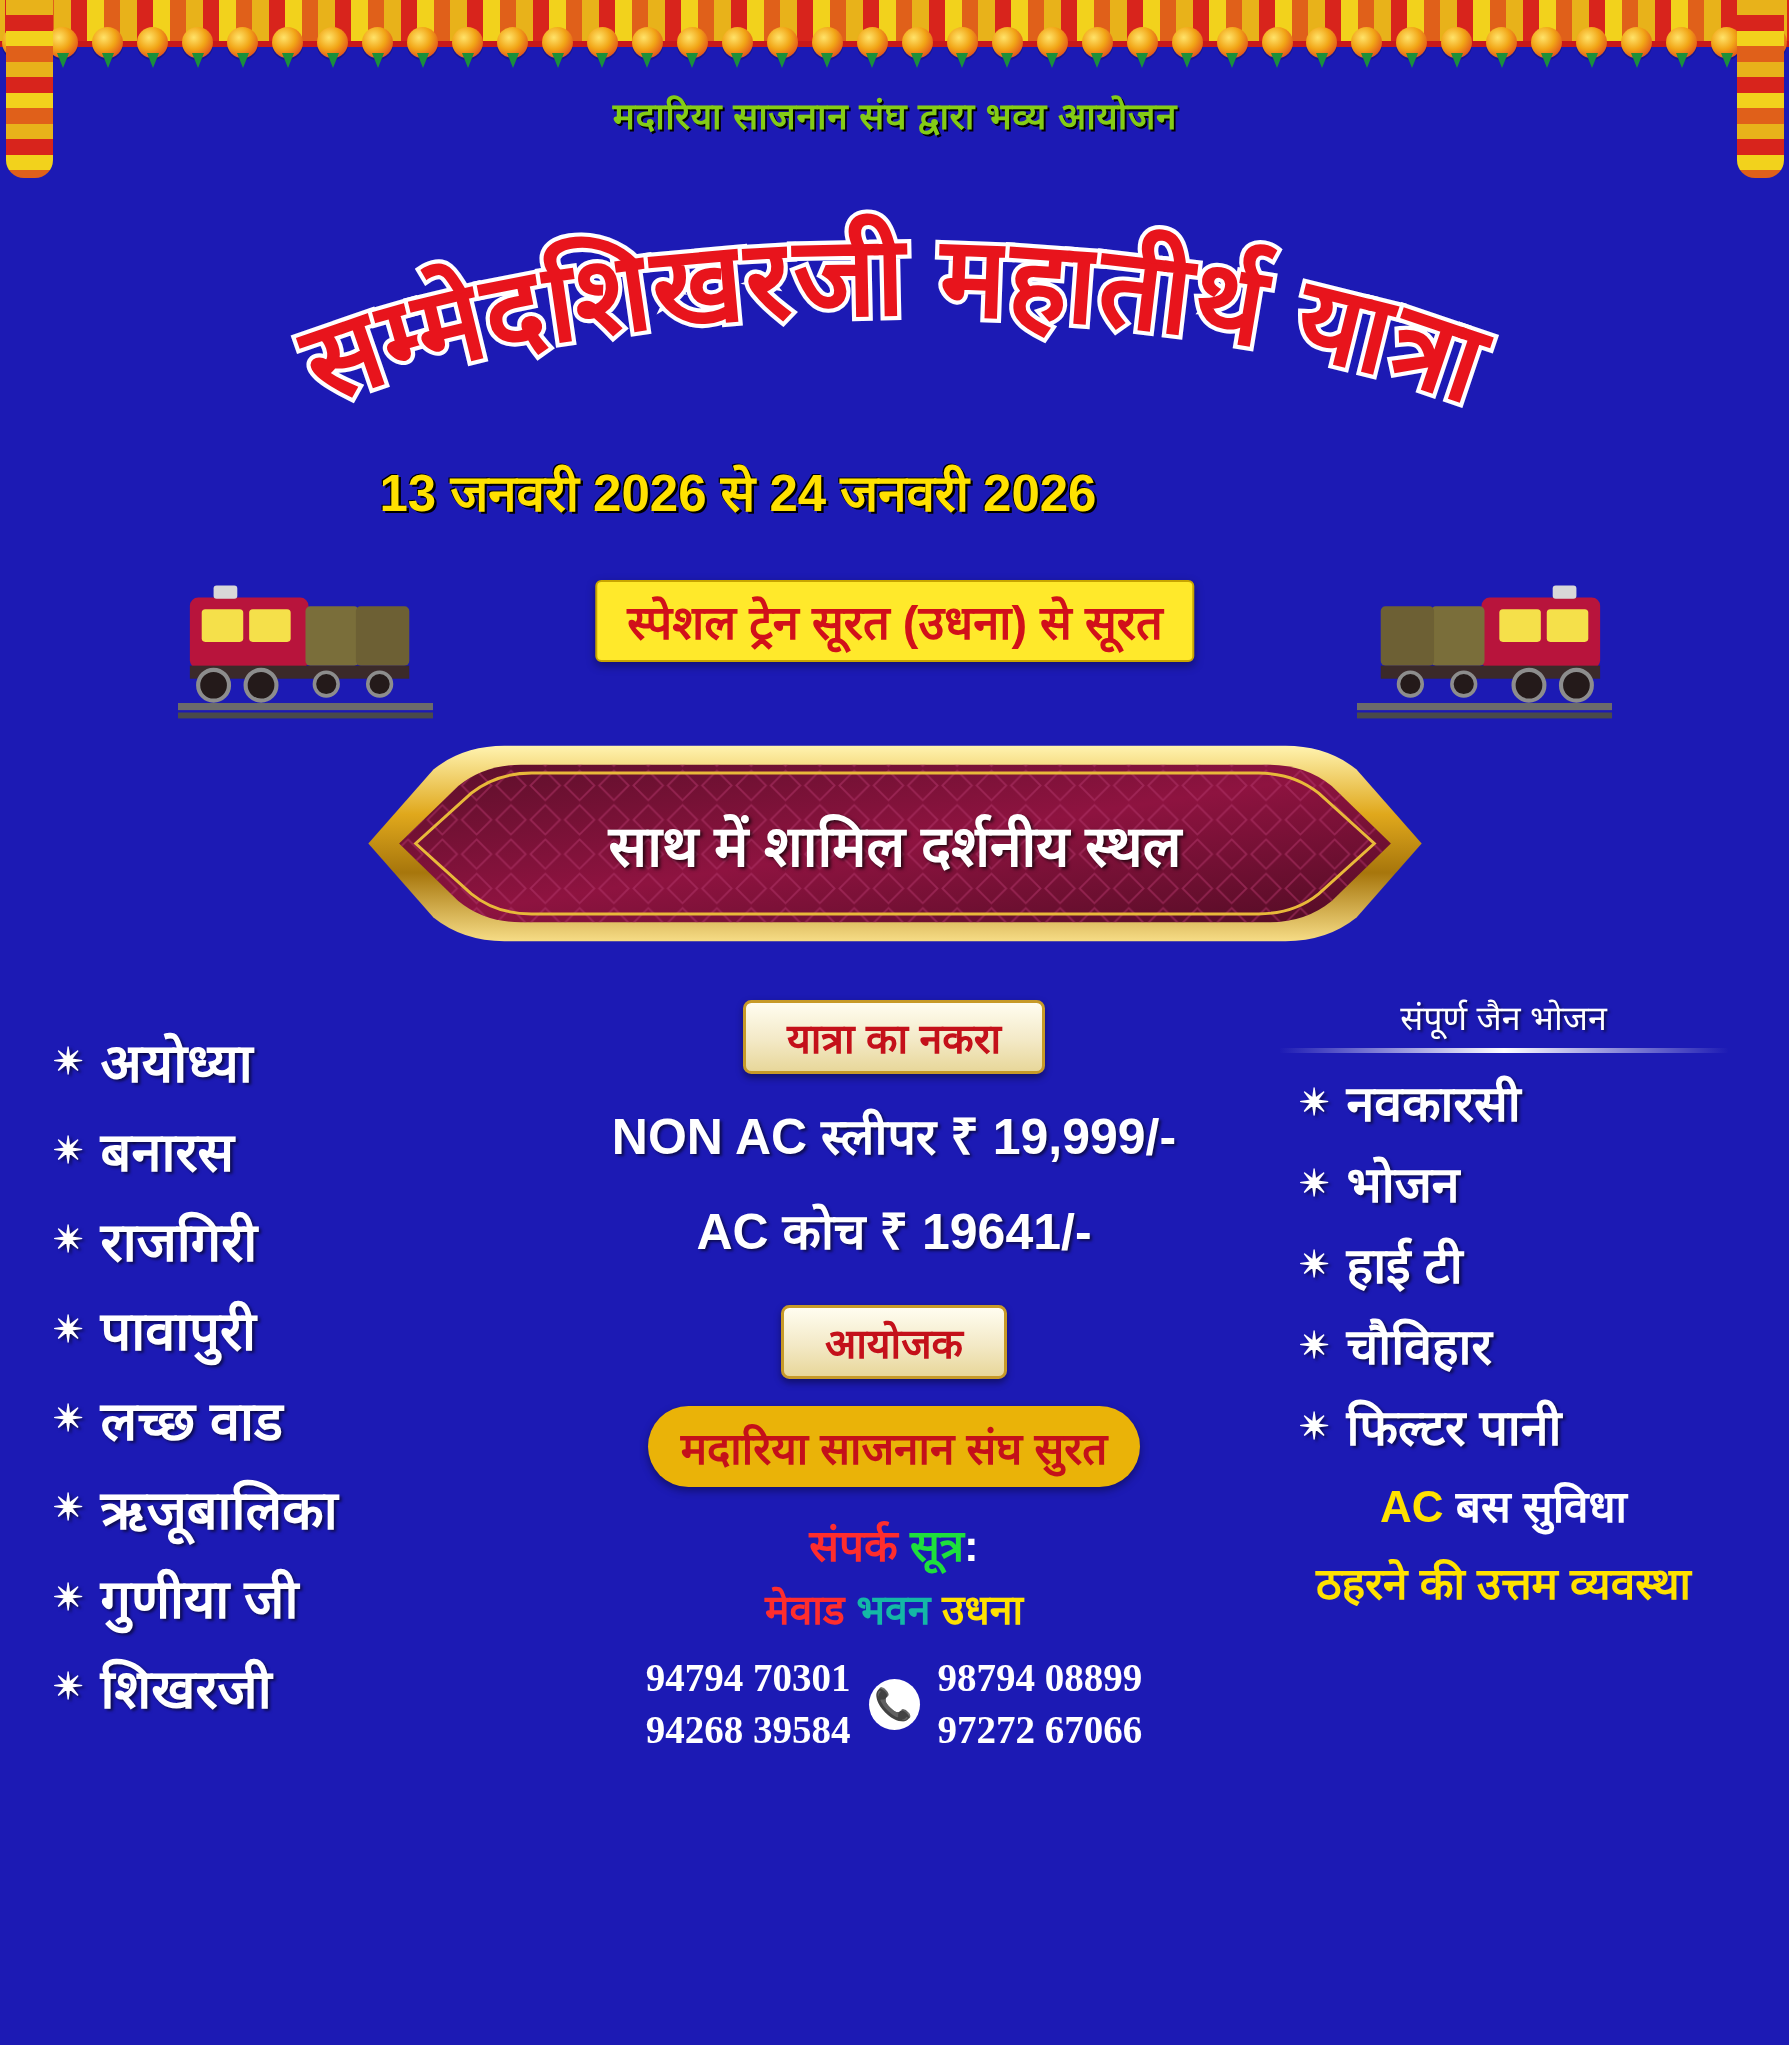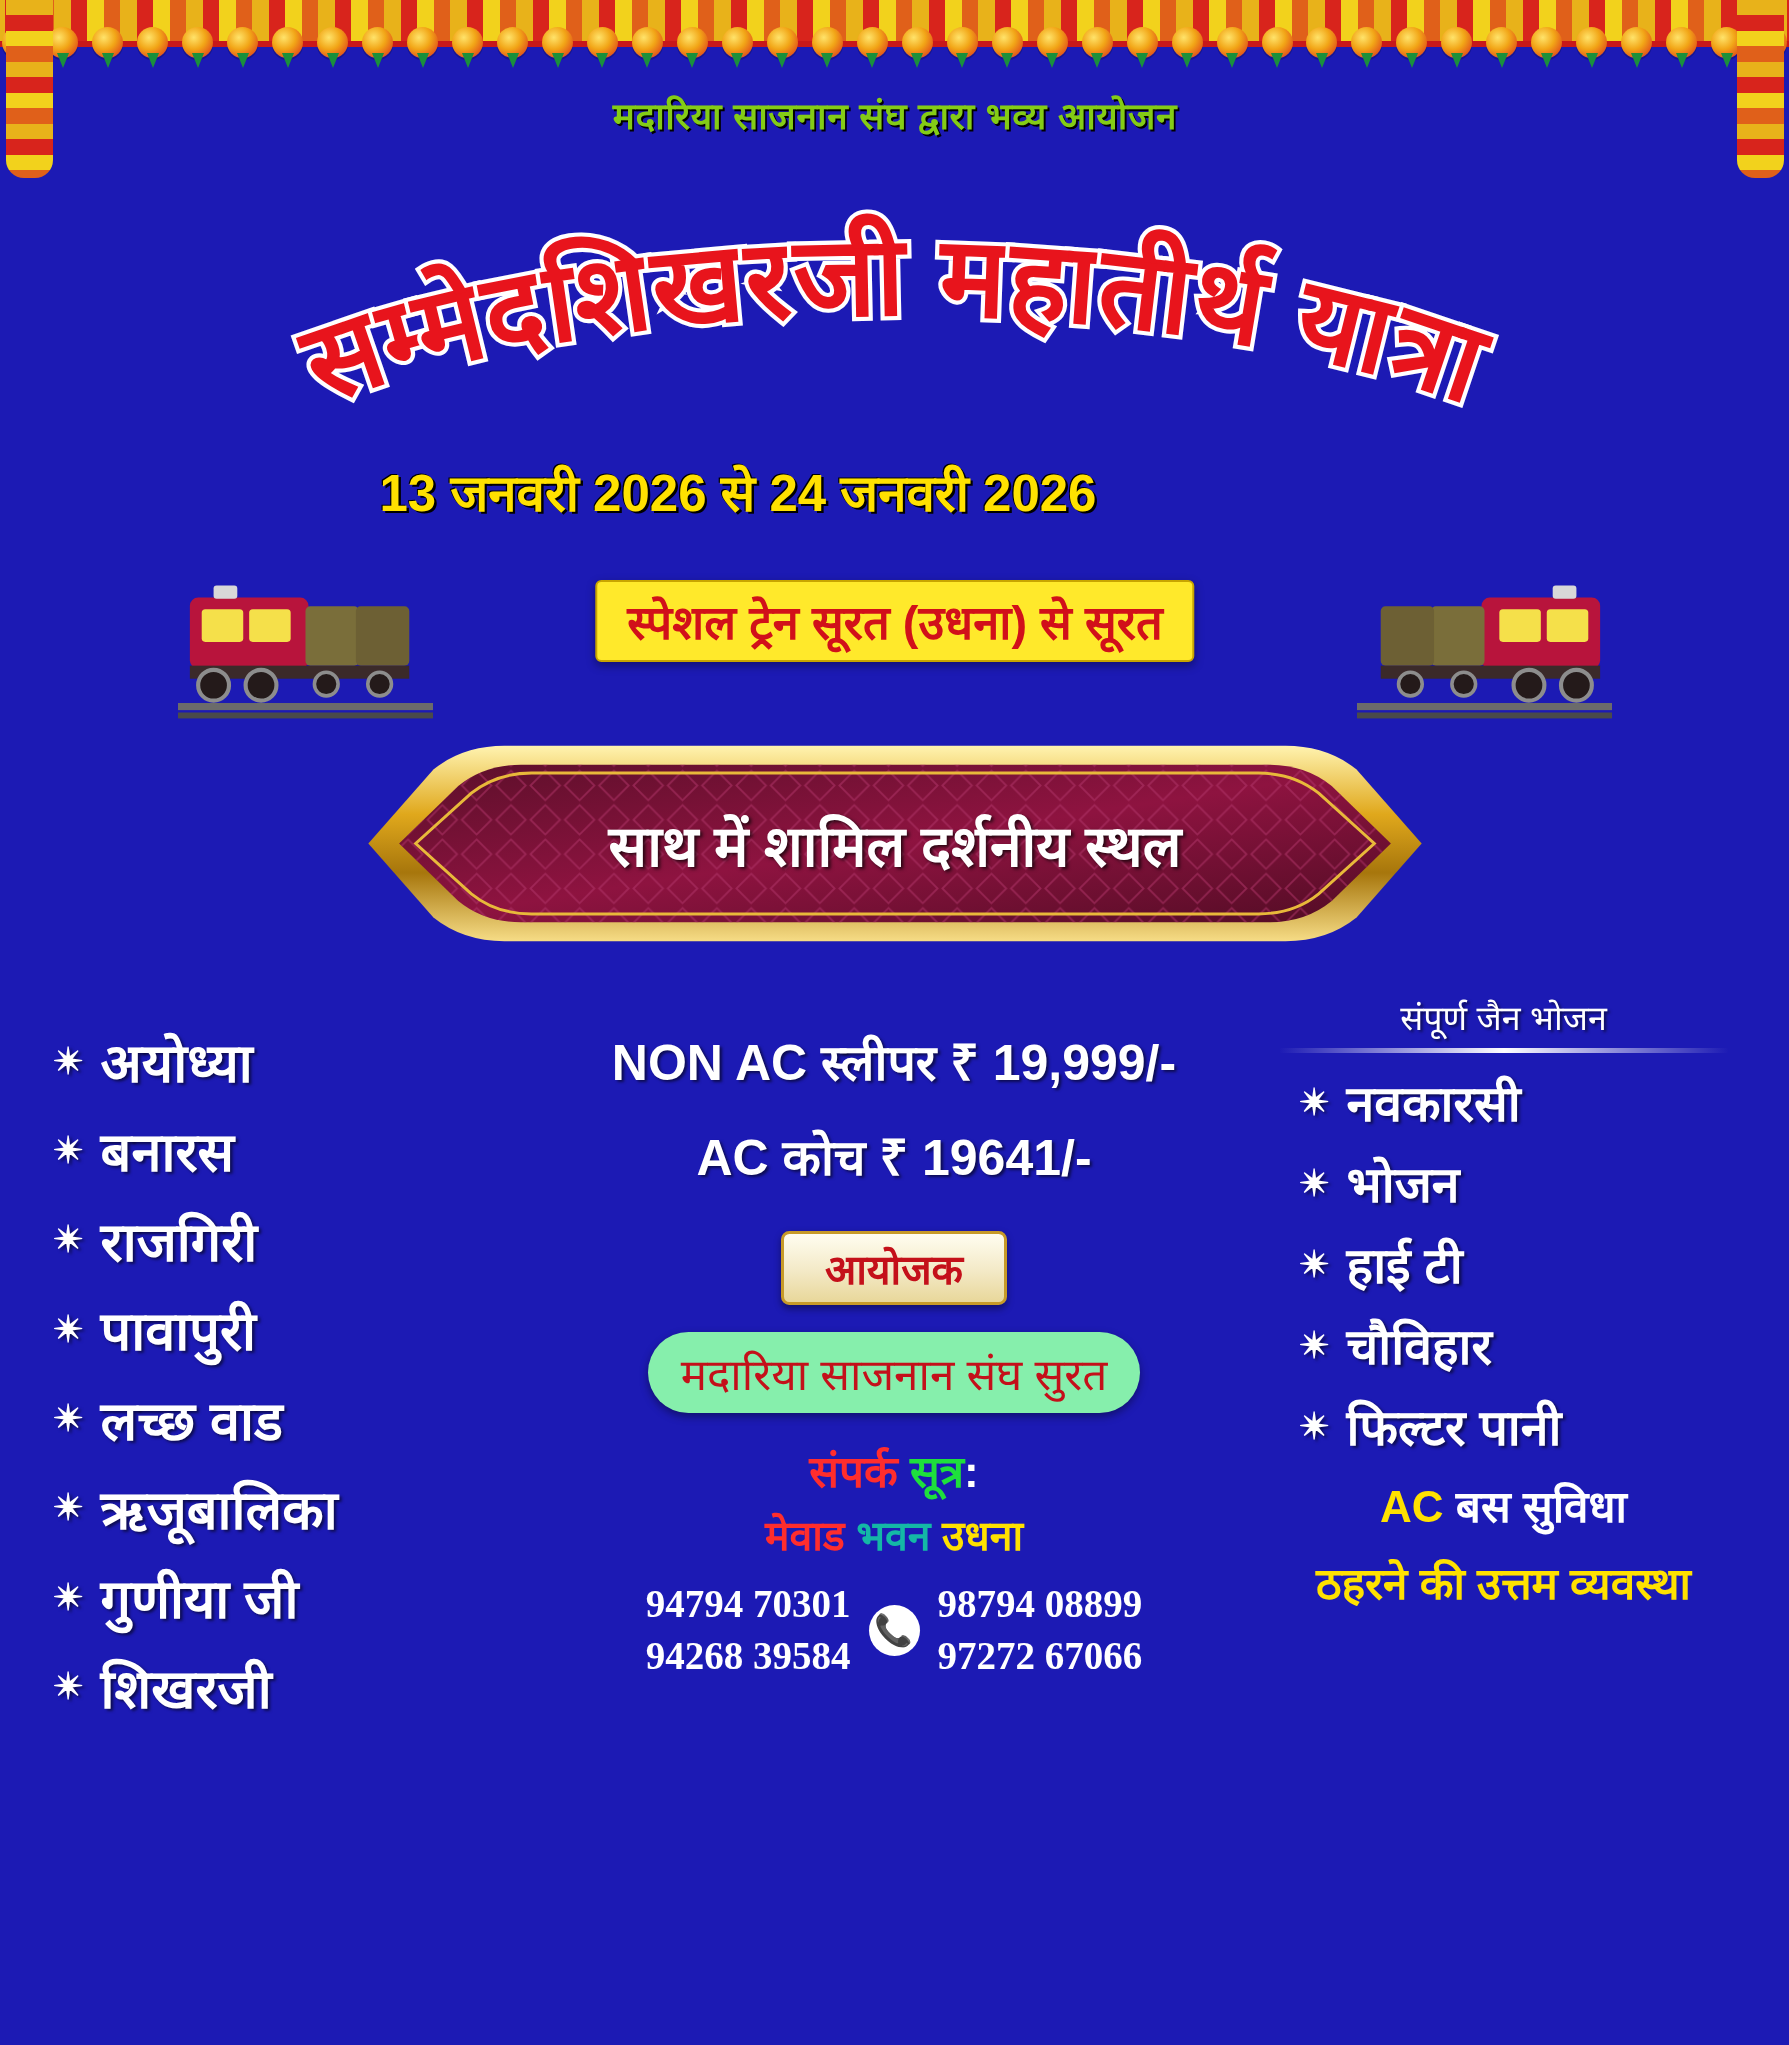--- a/index.html
+++ b/index.html
@@ -233,26 +233,26 @@
   .price-row {
     color: #ffffff;
     font-size: 50px;
     font-weight: bold;
     margin: 27px 0 0 0;
     text-shadow: 2.4px 2.4px 3px rgba(0,0,0,0.55);
     white-space: nowrap;
   }
   .org-pill {
     display: inline-block;
-    background: #86efac;
+    background: #eab308;
     border-radius: 41px;
     padding: 10.7px 33px;
     color: #c4101a;
     font-size: 44px;
-    font-weight: normal;
+    font-weight: bold;
     box-shadow: 0 3.6px 8.3px rgba(0,0,0,0.4);
     white-space: nowrap;
   }
   .contact-head {
     font-size: 44px;
     font-weight: bold;
     margin-top: 27px;
   }
   .contact-head .c1 { color: #ff2d2d; }
   .contact-head .c2 { color: #1ee03c; }
@@ -489,20 +489,21 @@
       <span class="star">✴</span>
       <span>गुणीया जी</span>
     </div>
   <div class="place-item">
       <span class="star">✴</span>
       <span>शिखरजी</span>
     </div>
 </div>
 
 <div class="col-mid">
+  <div class="ribbon">यात्रा का नकरा</div>
   <div class="price-row">NON AC स्लीपर ₹ 19,999/-</div>
   <div class="price-row">AC कोच ₹ 19641/-</div>
 
   <div style="height:41px"></div>
   <div class="ribbon">आयोजक</div>
 
   <div style="height:27px"></div>
   <div class="org-pill">मदारिया साजनान संघ सुरत</div>
 
   <div class="contact-head">

